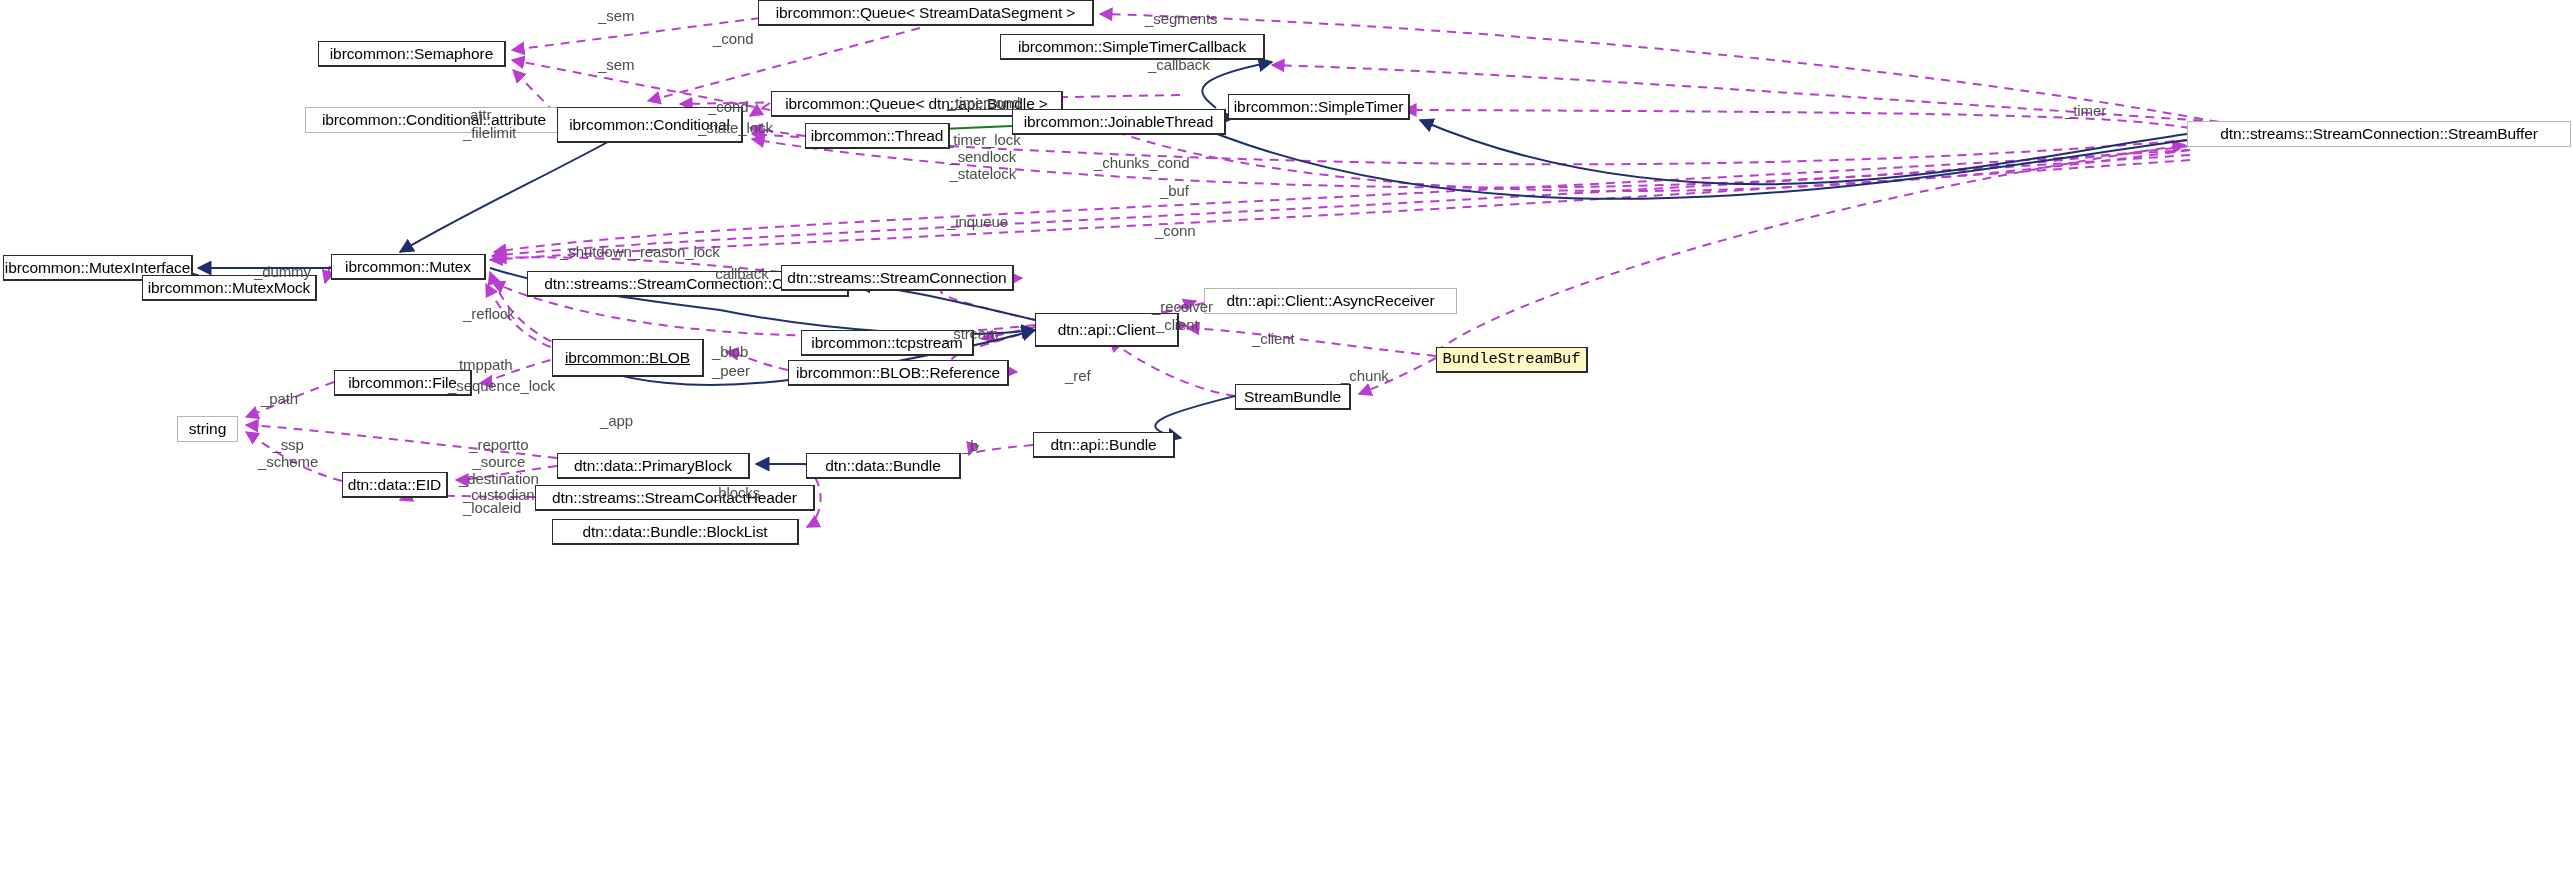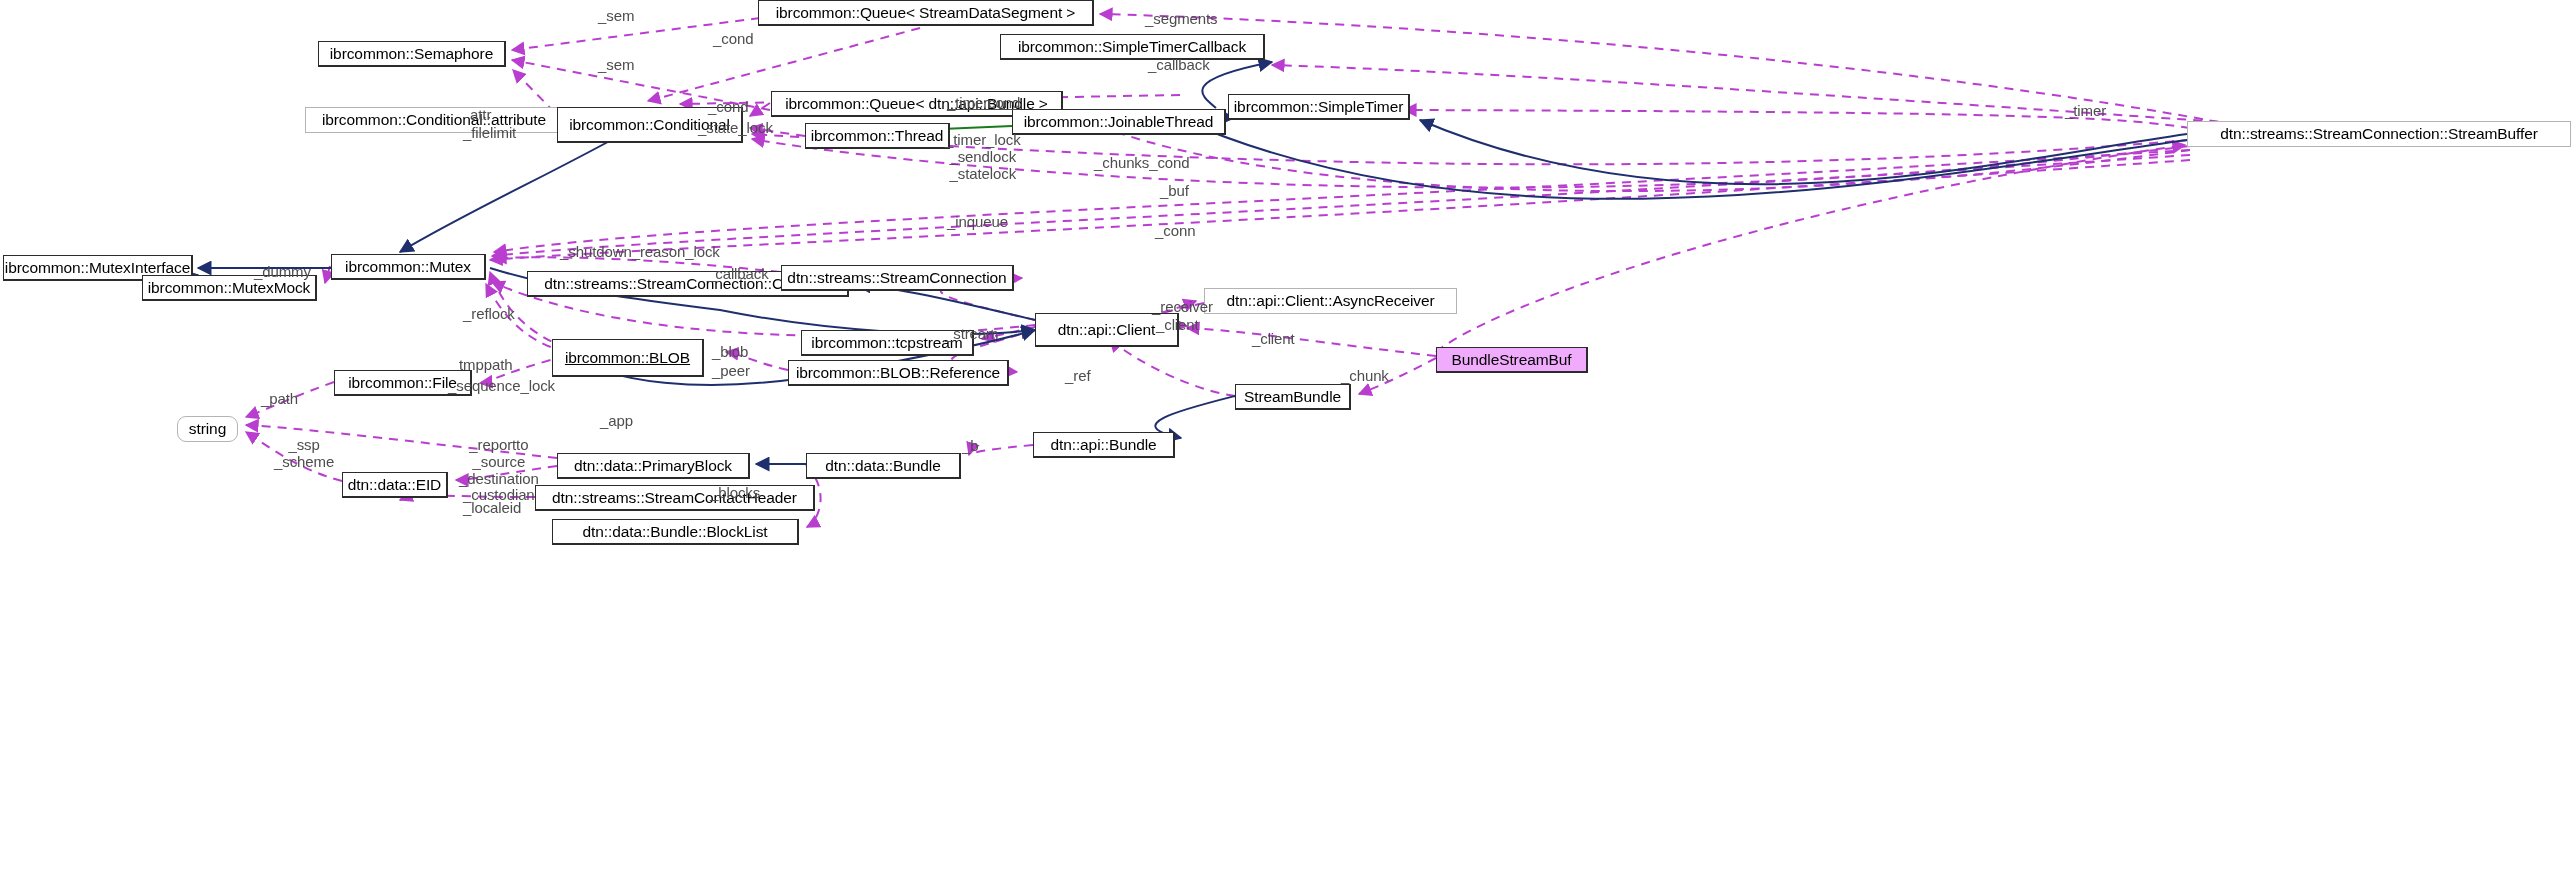--- a/index.html
+++ b/index.html
@@ -49,24 +49,25 @@
     line-height: 1;
     letter-spacing: -0.1px;
   }
   .node.faded {
     border: 1px solid #b4b4b4;
     border-right-width: 1px;
     border-bottom-width: 1px;
     color: #000;
   }
   .node.highlight {
-    background: #f0abfc;
+    background: #fef9c3;
     border: 1px solid #2b2b2b;
     border-right-width: 2px;
     border-bottom-width: 2px;
+    font-family: Liberation Mono, monospace;
   }
   .node .node-label {
     padding: 0 6px;
     pointer-events: none;
   }
   .edge-label {
     position: absolute;
     font-size: 15px;
     color: #4d4d4d;
     white-space: nowrap;
@@ -249,21 +250,21 @@
       </div>
       <div class="node" style="left: 788px; top: 360px; width: 221px; height: 26px;">
         <span class="node-label">ibrcommon::BLOB::Reference</span>
       </div>
       <div class="node" style="left: 334px; top: 370px; width: 138px; height: 26px;">
         <span class="node-label">ibrcommon::File</span>
       </div>
       <div class="node" style="left: 1235px; top: 384px; width: 116px; height: 26px;">
         <span class="node-label">StreamBundle</span>
       </div>
-      <div class="node faded" style="left: 177px; top: 416px; width: 61px; height: 26px; border-radius: 9px;">
+      <div class="node faded" style="left: 177px; top: 416px; width: 61px; height: 26px;">
         <span class="node-label">string</span>
       </div>
       <div class="node" style="left: 1033px; top: 432px; width: 142px; height: 26px;">
         <span class="node-label">dtn::api::Bundle</span>
       </div>
       <div class="node" style="left: 557px; top: 453px; width: 193px; height: 26px; justify-content: center;">
         <span class="node-label">dtn::data::PrimaryBlock</span>
       </div>
       <div class="node" style="left: 806px; top: 453px; width: 155px; height: 26px;">
         <span class="node-label">dtn::data::Bundle</span>
@@ -304,20 +305,20 @@
       <div class="edge-label" style="left: 945px; top: 326px;">_stream</div>
       <div class="edge-label" style="left: 1252px; top: 331px;">_client</div>
       <div class="edge-label" style="left: 712px; top: 344px;">_blob</div>
       <div class="edge-label" style="left: 712px; top: 363px;">_peer</div>
       <div class="edge-label" style="left: 459px; top: 357px;">tmppath</div>
       <div class="edge-label" style="left: 1341px; top: 368px;">_chunk</div>
       <div class="edge-label" style="left: 1065px; top: 368px;">_ref</div>
       <div class="edge-label" style="left: 448px; top: 378px;">_sequence_lock</div>
       <div class="edge-label" style="left: 261px; top: 391px;">_path</div>
       <div class="edge-label" style="left: 600px; top: 413px;">_app</div>
-      <div class="edge-label multi" style="left: 258px; top: 437px; text-align: center; margin-left: 16px;">_ssp<br>_scheme</div>
+      <div class="edge-label multi" style="left: 258px; top: 437px; text-align: center;">_ssp<br>_scheme</div>
       <div class="edge-label" style="left: 962px; top: 438px;">_b</div>
       <div class="edge-label multi" style="left: 459px; top: 437px; text-align: center;">_reportto<br>_source<br>_destination<br>_custodian</div>
       <div class="edge-label" style="left: 710px; top: 485px;">_blocks</div>
       <div class="edge-label" style="left: 463px; top: 500px;">_localeid</div>
     </div>
 
 </div>
 
 </body></html>

